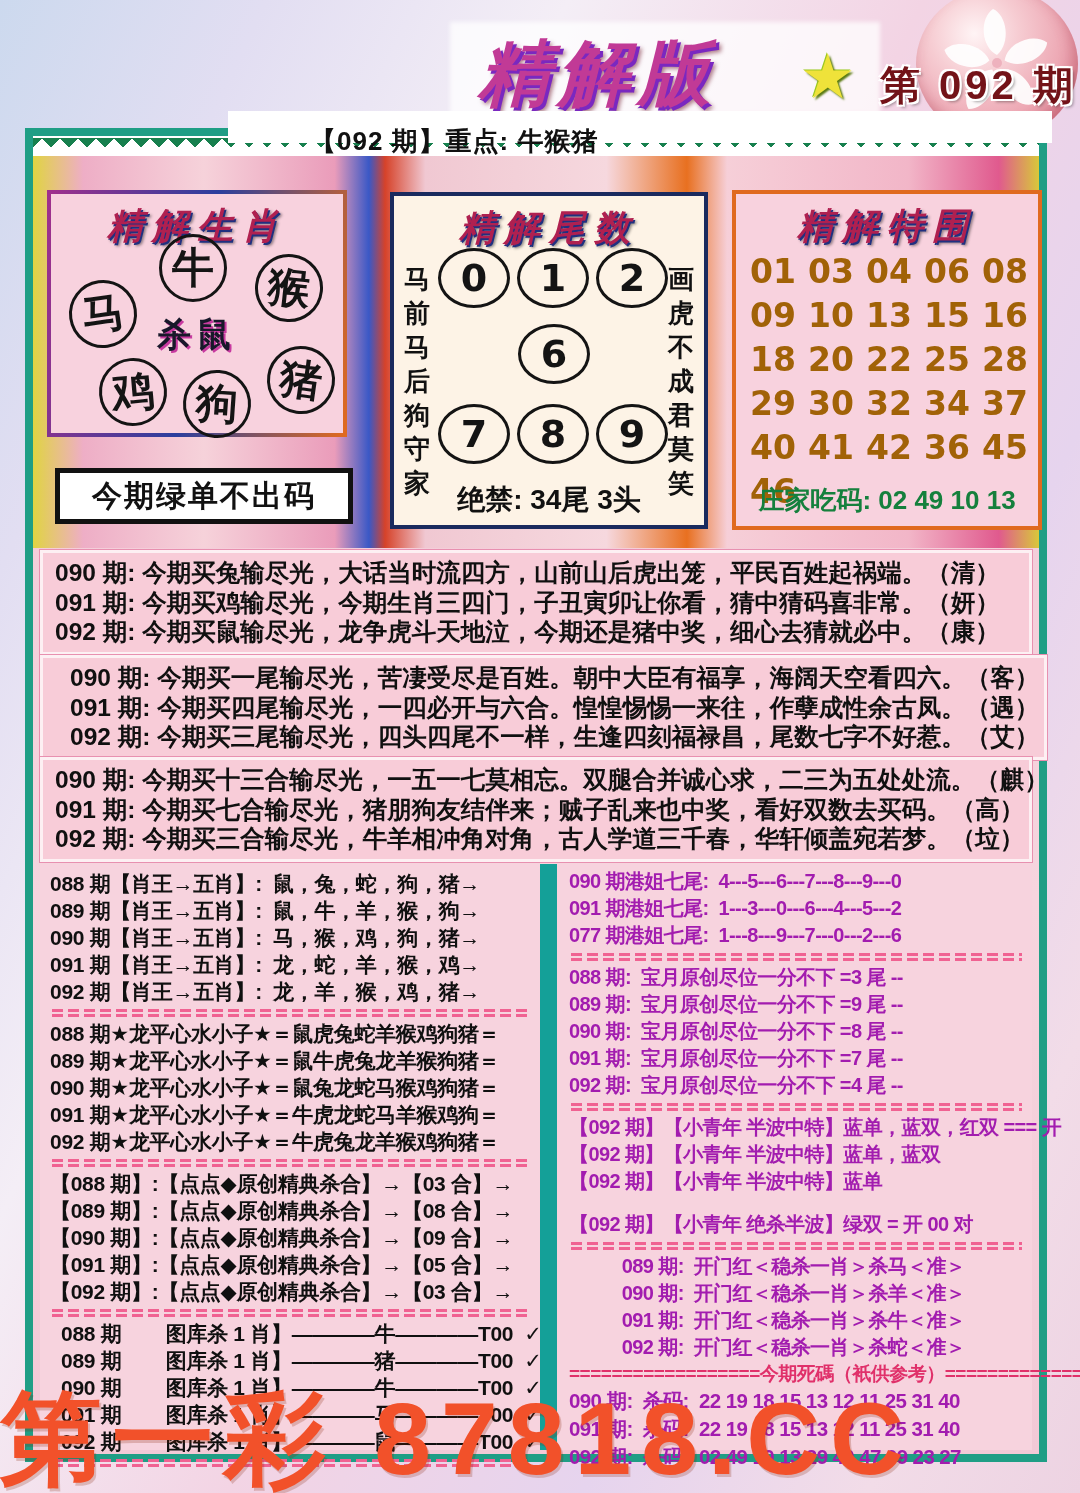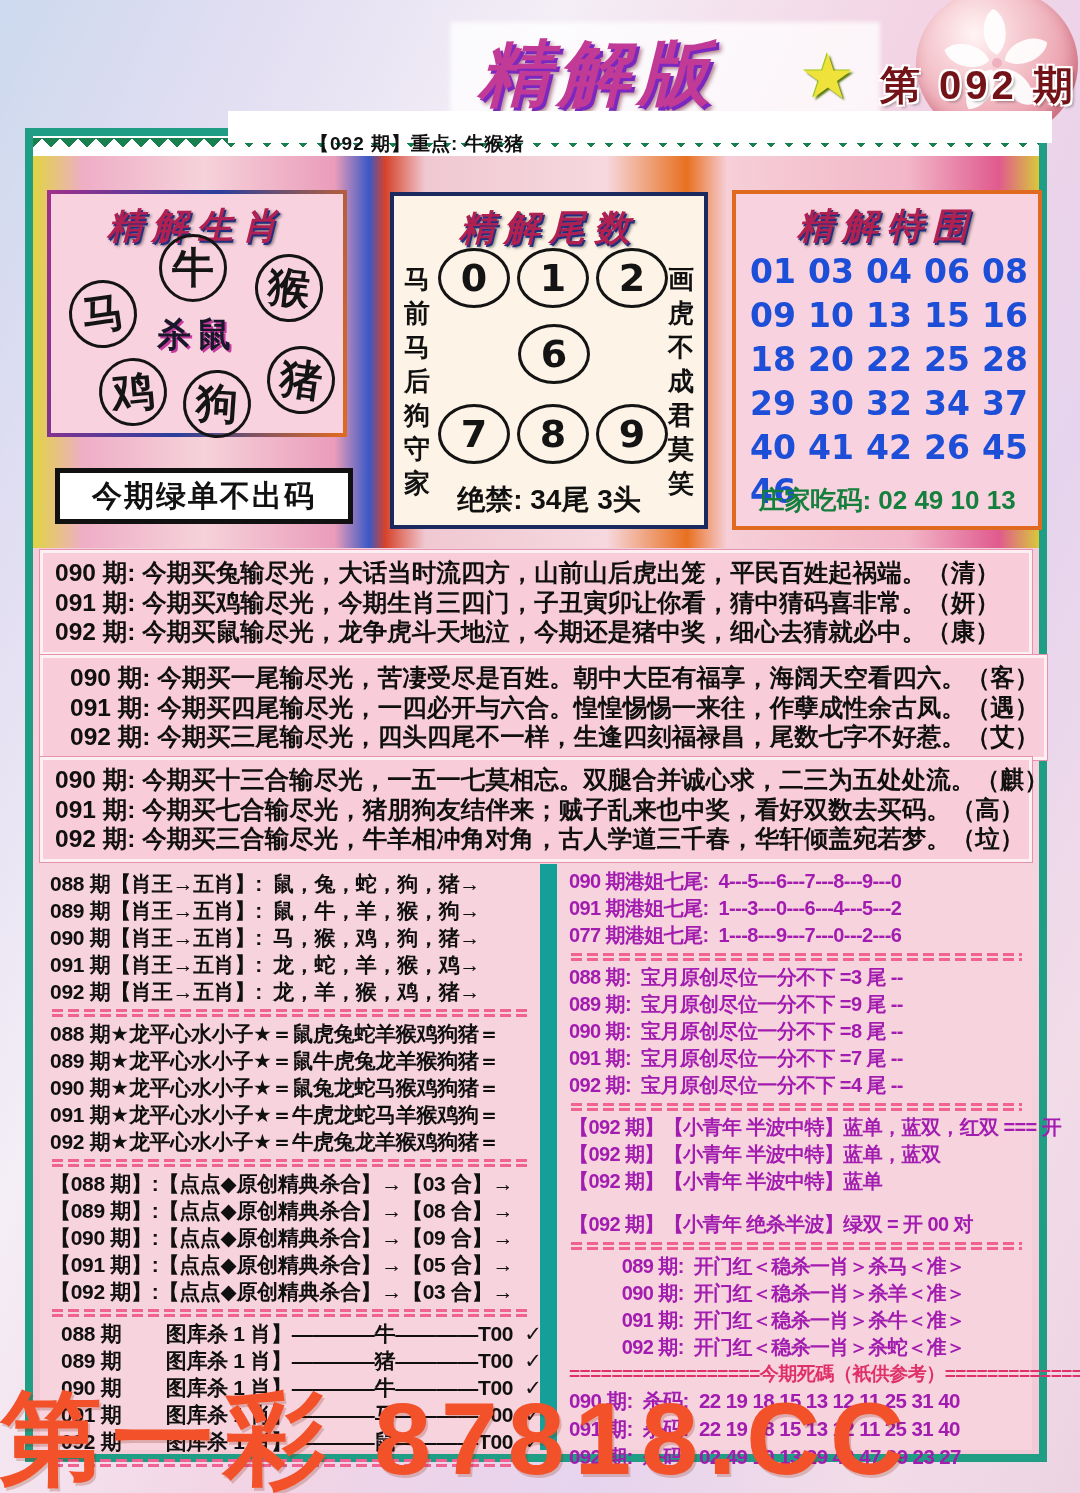--- a/index.html
+++ b/index.html
@@ -12,21 +12,21 @@
   .brand-title{position:absolute;left:478px;top:26px;font-size:72px;font-weight:900;letter-spacing:8px;
     color:#c13a96;text-shadow:3px 3px 0 #7a28c0,5px 5px 4px rgba(110,20,40,.55);font-style:italic;}
   .brand-star{position:absolute;left:800px;top:40px;font-size:62px;color:#efe23a;text-shadow:2px 2px 2px #5a7a10,-1px -1px 0 #9ac820;}
   .sphere{position:absolute;left:916px;top:-12px;width:162px;height:152px;border-radius:50%;
     background:radial-gradient(circle at 36% 30%,#fff4f5 0%,#f6ccd2 30%,#eda8b4 60%,#dd8494 85%,#d07284 100%);
     box-shadow:inset -4px -8px 14px rgba(160,50,70,.35);}
   .sphere svg{position:absolute;left:14px;top:8px;}
   .issue{position:absolute;left:880px;top:58px;font-size:40px;font-weight:900;color:#731318;letter-spacing:4px;white-space:nowrap;
     text-shadow:-2px -2px 0 #fff,2px -2px 0 #fff,-2px 2px 0 #fff,2px 2px 0 #fff,3px 3px 3px rgba(0,0,0,.35);z-index:6;}
   .focus-strip{position:absolute;left:228px;top:111px;width:824px;height:32px;background:#fff;z-index:2;}
-  .focus-line{position:absolute;left:82px;top:20px;font-size:19px;font-weight:700;color:#111;letter-spacing:1px;white-space:nowrap;}
+  .focus-line{position:absolute;left:82px;top:13px;font-size:26px;font-weight:700;color:#111;letter-spacing:1px;white-space:nowrap;}
 
   
   .frame{position:absolute;left:25px;top:128px;width:1006px;height:1318px;border:8px solid #1f9e85;
     background:linear-gradient(180deg,#f6dfe6 0%,#f3cdd9 28%,#f6d5de 58%,#f2c9d6 100%);}
   .zigzag{position:absolute;left:0;top:0;right:0;height:20px;z-index:1;
     background:linear-gradient(135deg,#17804e 25%,transparent 25%) 0 2px/18px 18px repeat-x,
                linear-gradient(225deg,#17804e 25%,transparent 25%) 0 2px/18px 18px repeat-x,#fff;}
   .panels-strip{position:absolute;left:0;top:20px;width:100%;height:392px;
     background:linear-gradient(90deg,#e0d442 0%,#eeaec6 5%,#f6d2da 17%,#ea9cba 30%,#3a58c6 33.4%,#d64229 35%,#f0c8d2 39%,#f6d8de 57%,#e87020 65%,#f6cfd8 69%,#f2b6c8 87%,#e05a8e 96%,#d8c83a 100%);}
 
@@ -58,21 +58,21 @@
   .digit-row-top{top:52px;}
   .digit-row-bottom{top:208px;}
   .digit-circle{width:66px;height:54px;border:3.5px solid #141414;border-radius:50%;display:flex;align-items:center;justify-content:center;
     font-family:"DejaVu Sans",sans-serif;font-size:38px;font-weight:900;color:#141414;background:transparent;}
   .digit-mid{position:absolute;left:124px;top:128px;}
   .tails-footer{position:absolute;left:0;bottom:6px;width:100%;text-align:center;font-size:28px;font-weight:900;color:#111;}
 
   
   .special{left:699px;top:54px;width:310px;height:340px;background:#f8d2de;border:4px solid #e06a1f;}
   .num-grid{position:absolute;left:8px;top:56px;width:292px;display:flex;flex-wrap:wrap;}
-  .num-cell{width:58px;text-align:center;font-family:"DejaVu Sans",sans-serif;font-size:33px;font-weight:900;color:#1d4ed8;line-height:44px;}
+  .num-cell{width:58px;text-align:center;font-family:"DejaVu Sans",sans-serif;font-size:33px;font-weight:900;color:#a16207;line-height:44px;}
   .special-footer{position:absolute;left:0;bottom:8px;width:100%;text-align:center;font-size:26px;font-weight:900;color:#15803d;white-space:nowrap;}
 
   
   .verse-block{position:absolute;left:7px;width:962px;background:#f8ccd8;border:3px solid #fdf0f3;box-shadow:0 0 0 1px #e890b0;
     padding:5px 12px;}
   .vb1{top:414px;}
   .vb2{top:519px;padding-left:27px;}
   .vb3{top:621px;}
   .verse-line{font-size:24.5px;font-weight:700;color:#101010;line-height:29.5px;white-space:nowrap;letter-spacing:0;}
 
@@ -183,21 +183,21 @@
           <div class="num-cell">25</div>
           <div class="num-cell">28</div>
           <div class="num-cell">29</div>
           <div class="num-cell">30</div>
           <div class="num-cell">32</div>
           <div class="num-cell">34</div>
           <div class="num-cell">37</div>
           <div class="num-cell">40</div>
           <div class="num-cell">41</div>
           <div class="num-cell">42</div>
-          <div class="num-cell">26</div>
+          <div class="num-cell">36</div>
           <div class="num-cell">45</div>
           <div class="num-cell">46</div>
         </div>
       <div class="special-footer">庄家吃码:  02  49  10  13</div>
     </div>
 
     <div class="verse-block vb1">
         <div class="verse-line">090 期:  今期买兔输尽光，大话当时流四方，山前山后虎出笼，平民百姓起祸端。（清）</div>
         <div class="verse-line">091 期:  今期买鸡输尽光，今期生肖三四门，子丑寅卯让你看，猜中猜码喜非常。（妍）</div>
         <div class="verse-line">092 期:  今期买鼠输尽光，龙争虎斗天地泣，今期还是猪中奖，细心去猜就必中。（康）</div>

